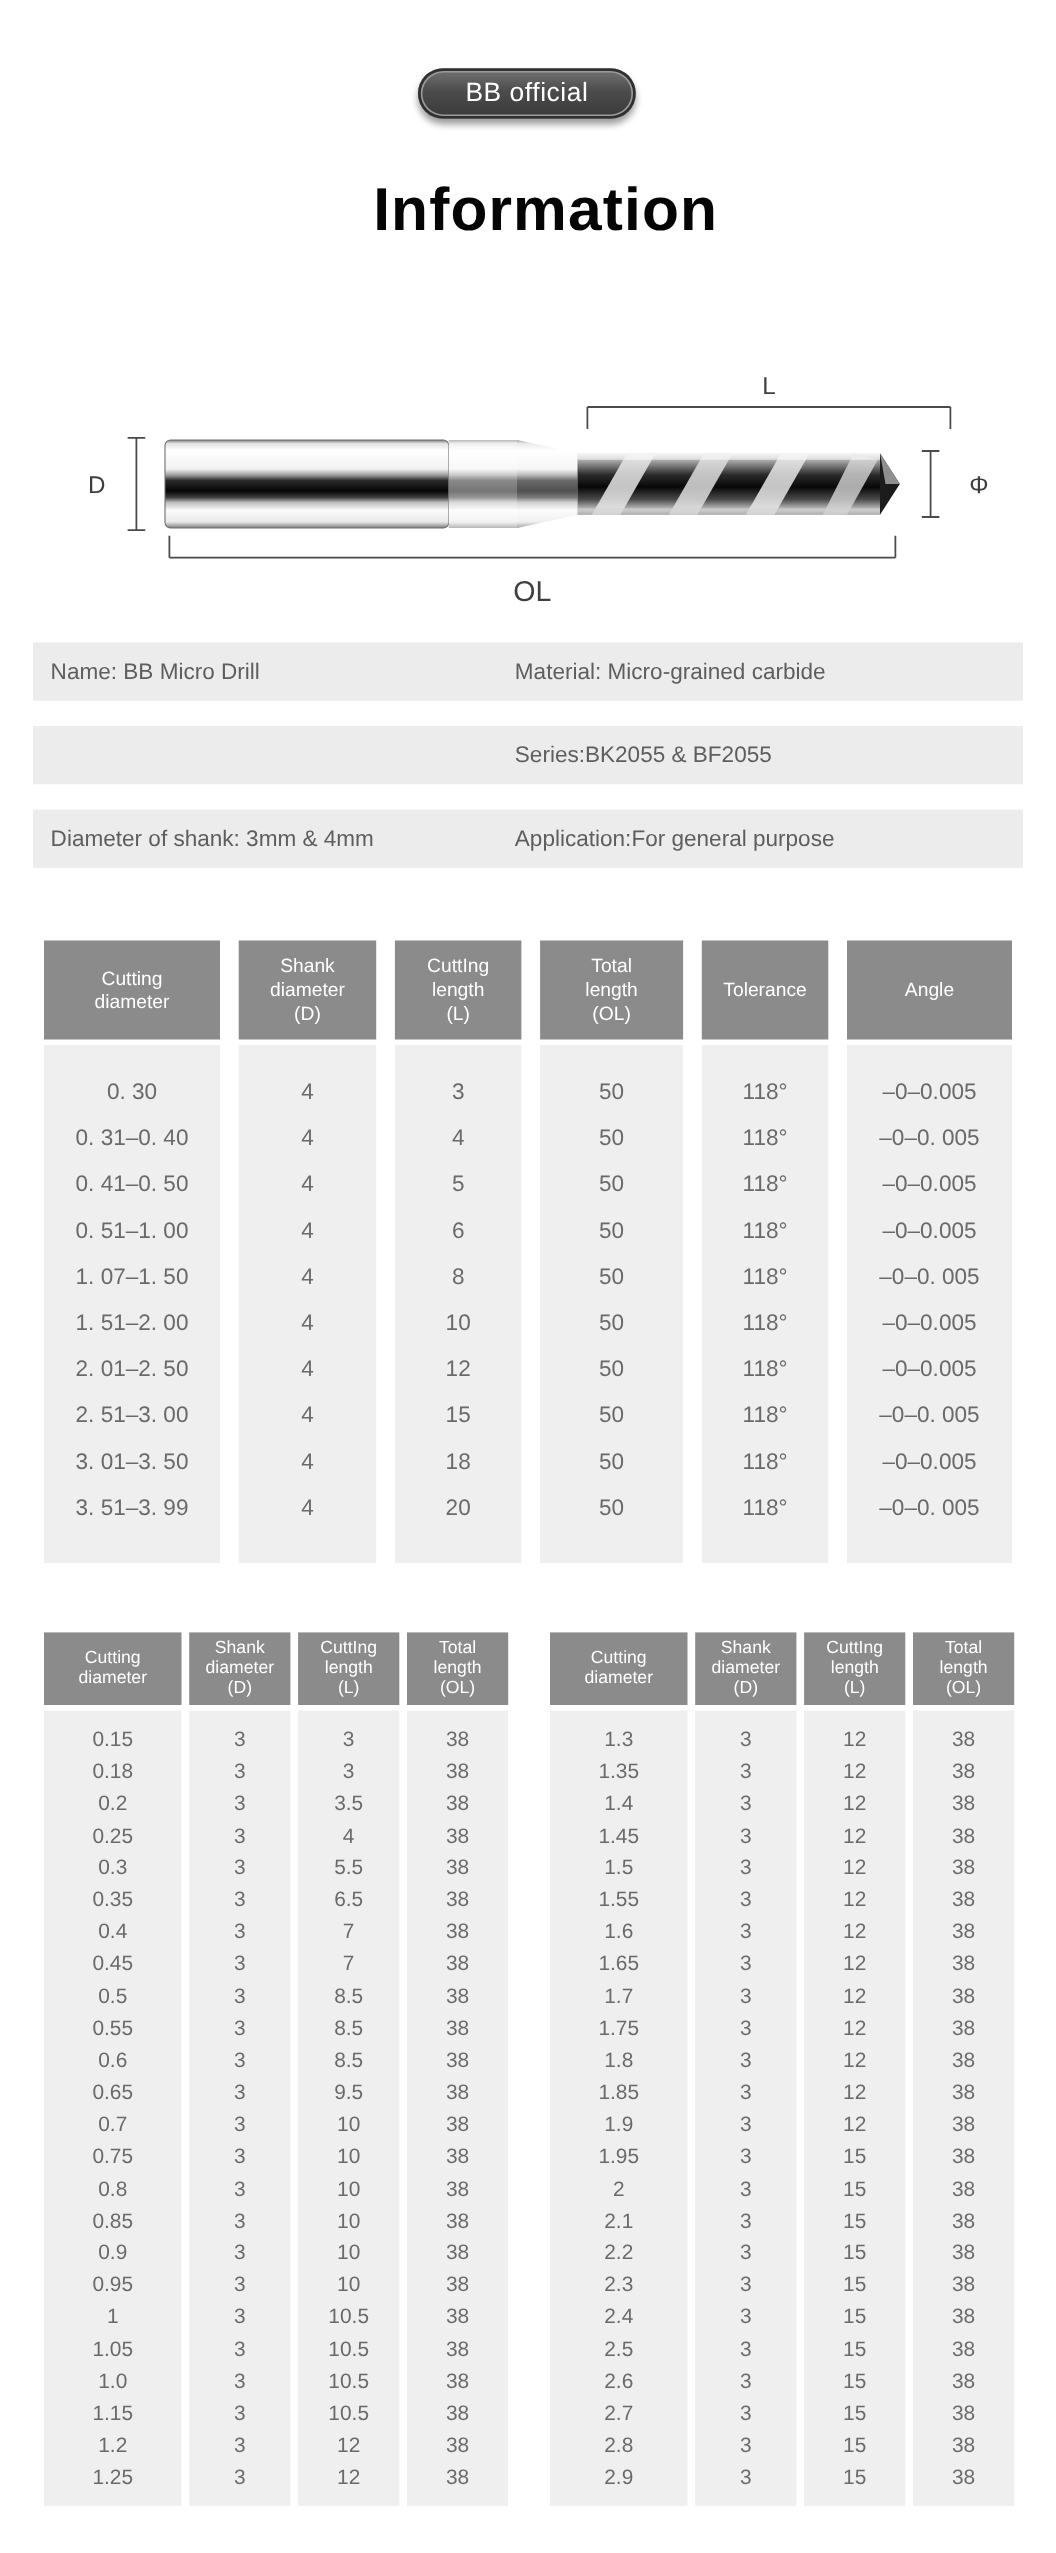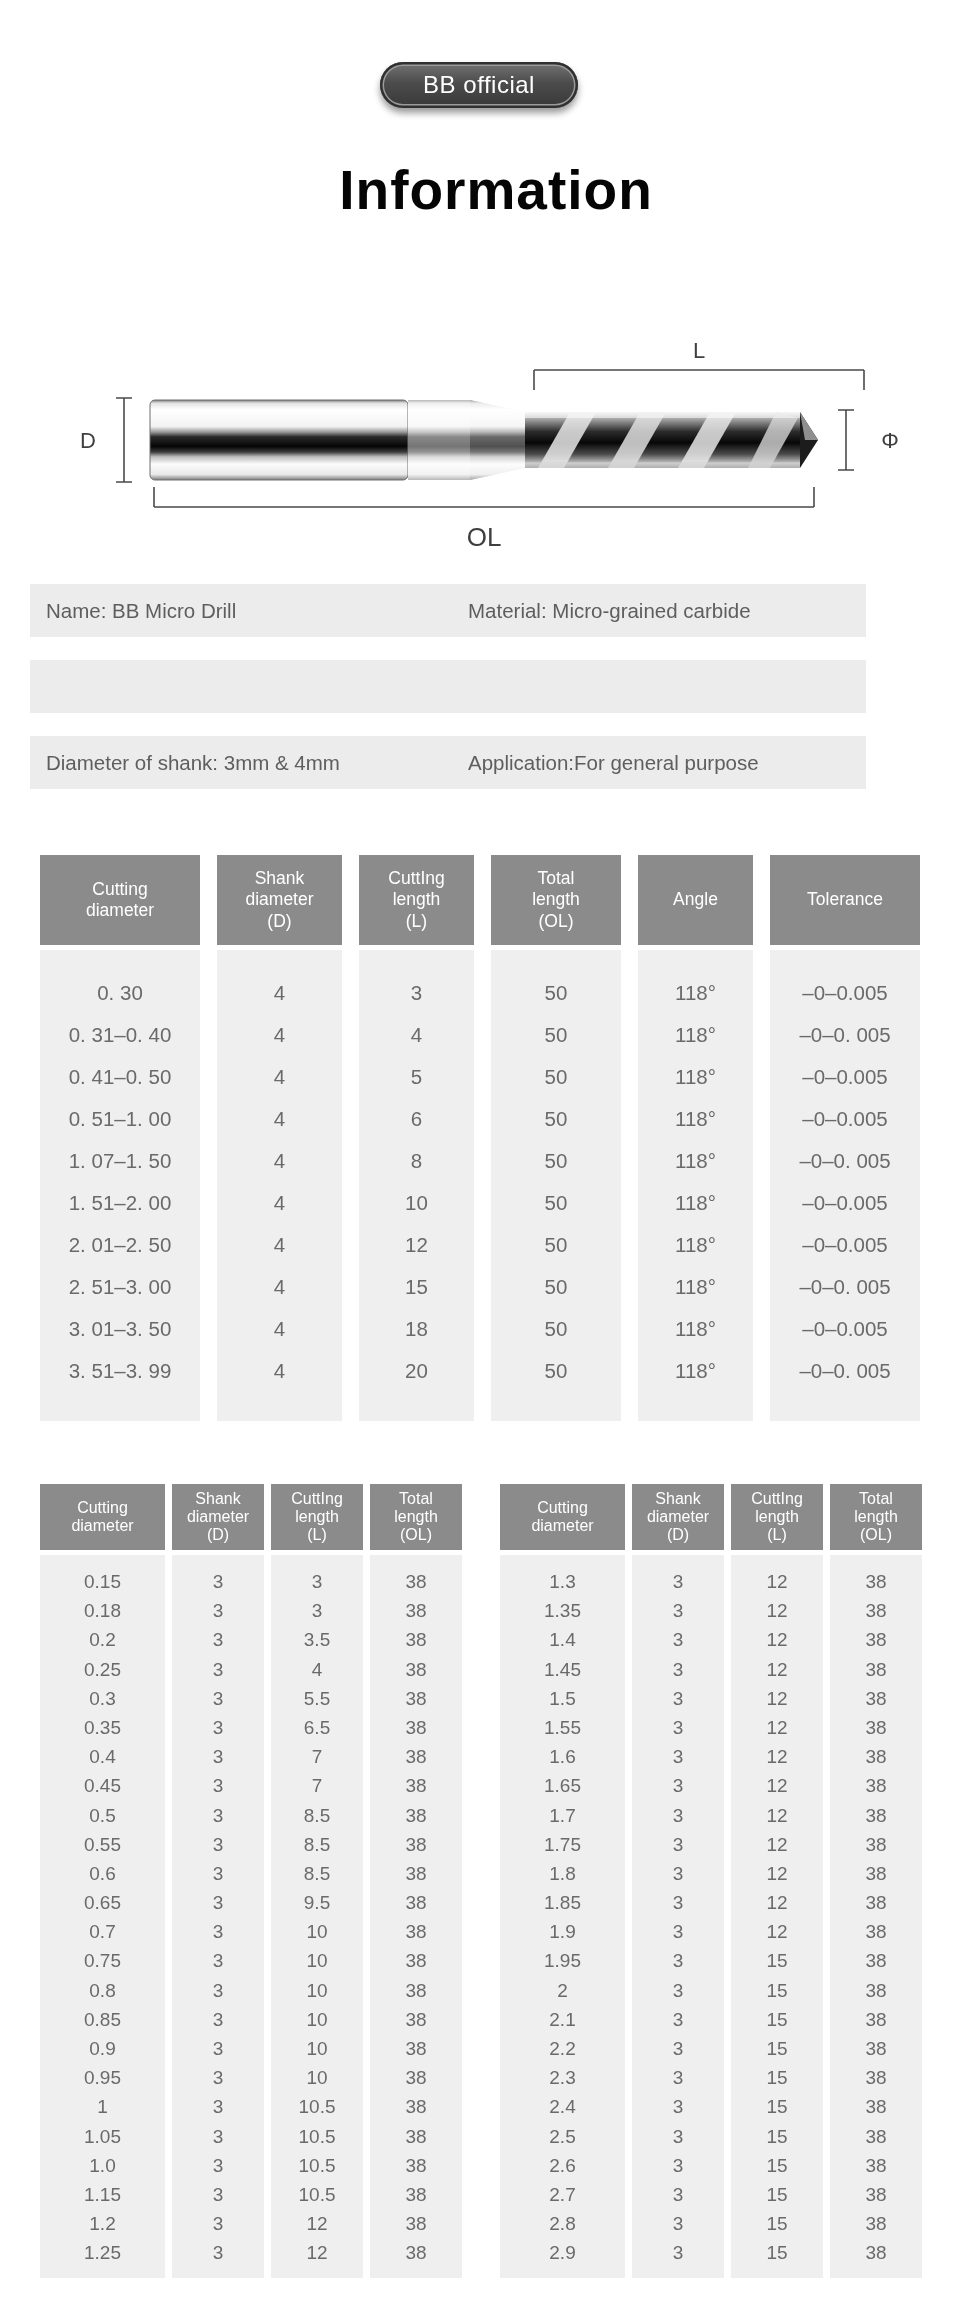--- a/index.html
+++ b/index.html
@@ -26,21 +26,21 @@
     position:absolute; top:142px; left:0; width:960px; margin:16px;
     text-align:center; font-size:55px; font-weight:bold; color:#050505;
     letter-spacing:1px;
   }
 
   
   .diagram { position:absolute; top:280px; left:0; width:960px; height:285px; }
 
   
   .spec-row {
-    position:absolute; left:30px; width:836px; height:53px;
+    position:absolute; left:30px; width:900px; height:53px;
     background:#ececec; color:#5e5e5e; font-size:20.5px;
   }
   .spec-row .ltext { position:absolute; left:16px;  top:0; line-height:53px; white-space:nowrap; }
   .spec-row .rtext { position:absolute; left:438px; top:0; line-height:53px; white-space:nowrap; }
   .spec-1 { top:584px; } .spec-2 { top:660px; } .spec-3 { top:736px; }
 
   
   .gtable { position:absolute; display:grid; row-gap:5px;border-radius:25px; }
   .hcell {
     background:#8b8b8b; color:#ffffff; text-align:center;
@@ -145,40 +145,41 @@
     <path d="M154 227 H814 M154 227 V207 M814 227 V207" stroke="#4a4a4a" stroke-width="1.6" fill="none"></path>
     <text x="484" y="266" font-size="26" fill="#3f3f3f" text-anchor="middle">OL</text>
   </svg>
 </div>
 
 <div class="spec-row spec-1">
   <span class="ltext">Name: BB Micro Drill</span>
   <span class="rtext">Material: Micro-grained carbide</span>
 </div>
 <div class="spec-row spec-2">
+  <span class="rtext">Series:BK2055 &amp; BF2055</span>
 </div>
 <div class="spec-row spec-3">
   <span class="ltext">Diameter of shank: 3mm &amp; 4mm</span>
   <span class="rtext">Application:For general purpose</span>
 </div>
 
 <div class="gtable t-main">
     <div class="hcell">Cutting
 diameter</div>
     <div class="hcell">Shank
 diameter
 (D)</div>
     <div class="hcell">CuttIng
 length
 (L)</div>
     <div class="hcell">Total
 length
 (OL)</div>
+    <div class="hcell">Tolerance</div>
     <div class="hcell">Angle</div>
-    <div class="hcell">Tolerance</div>
     <div class="bcol">
       <div class="vcell">0. 30</div>
       <div class="vcell">0. 31–0. 40</div>
       <div class="vcell">0. 41–0. 50</div>
       <div class="vcell">0. 51–1. 00</div>
       <div class="vcell">1. 07–1. 50</div>
       <div class="vcell">1. 51–2. 00</div>
       <div class="vcell">2. 01–2. 50</div>
       <div class="vcell">2. 51–3. 00</div>
       <div class="vcell">3. 01–3. 50</div>

